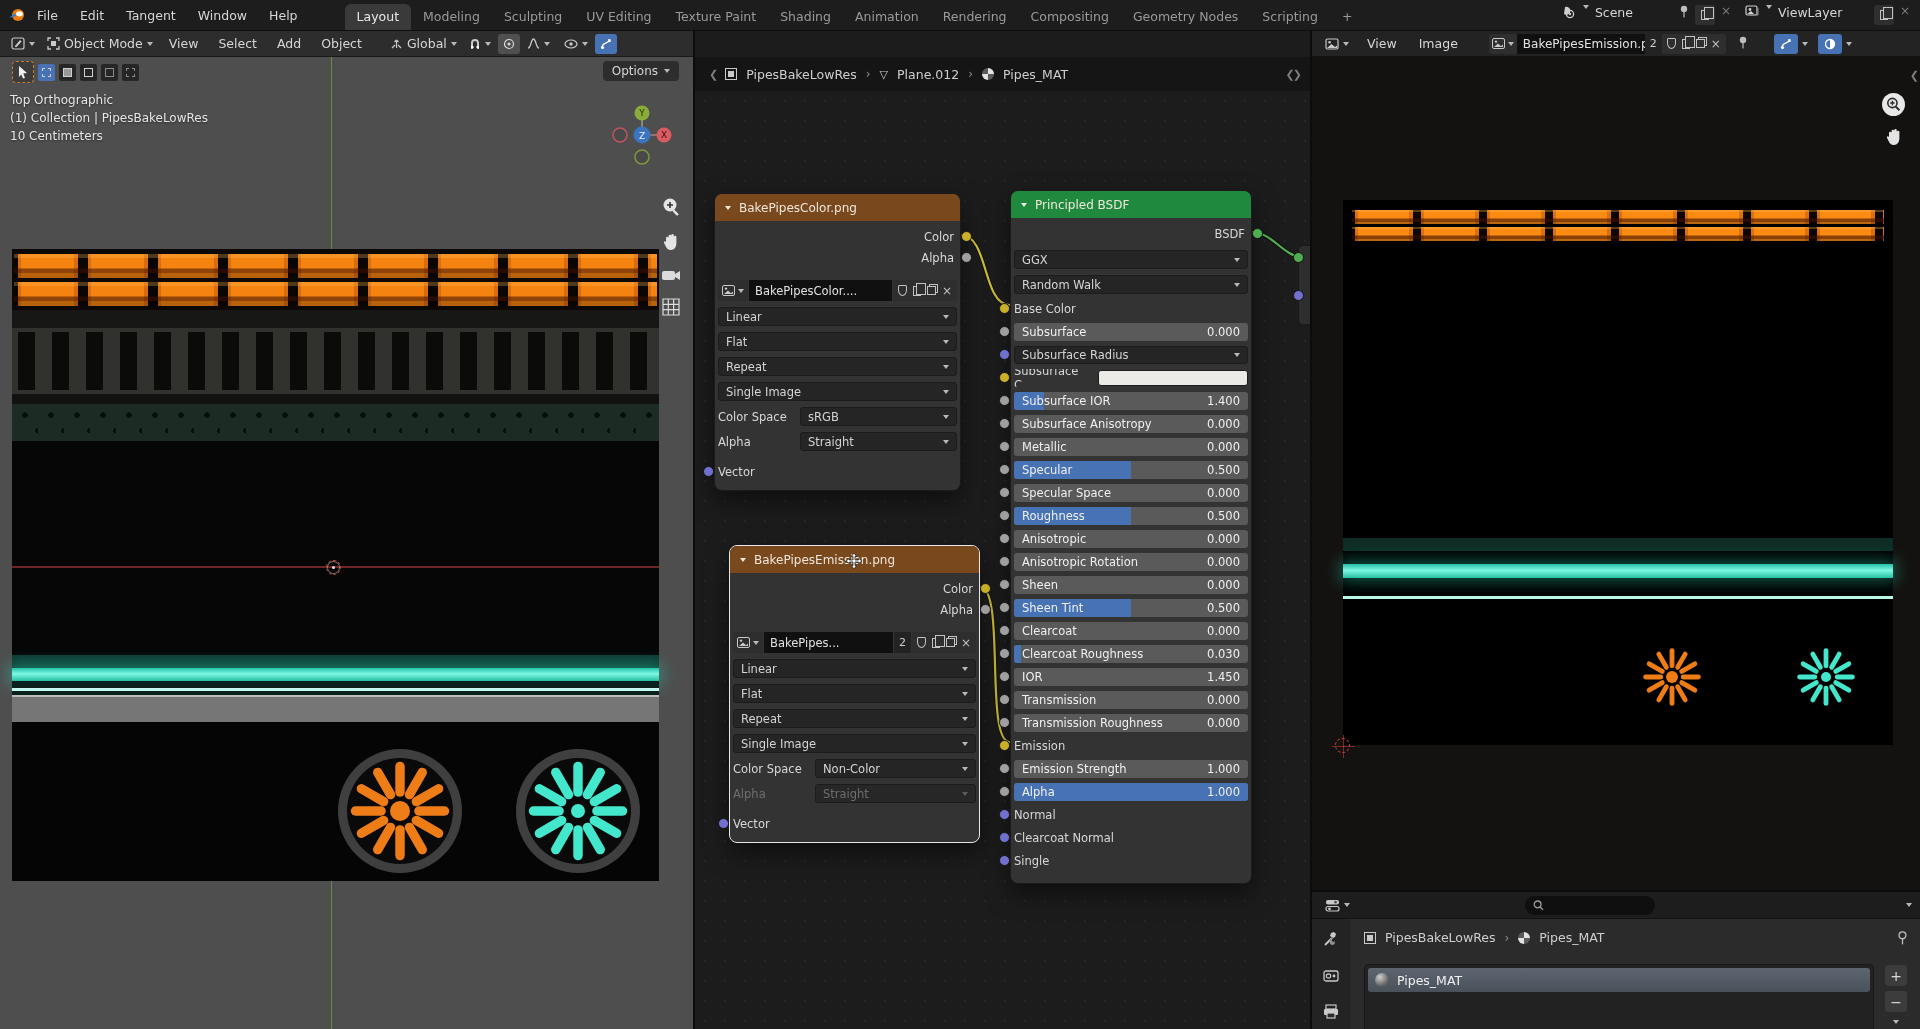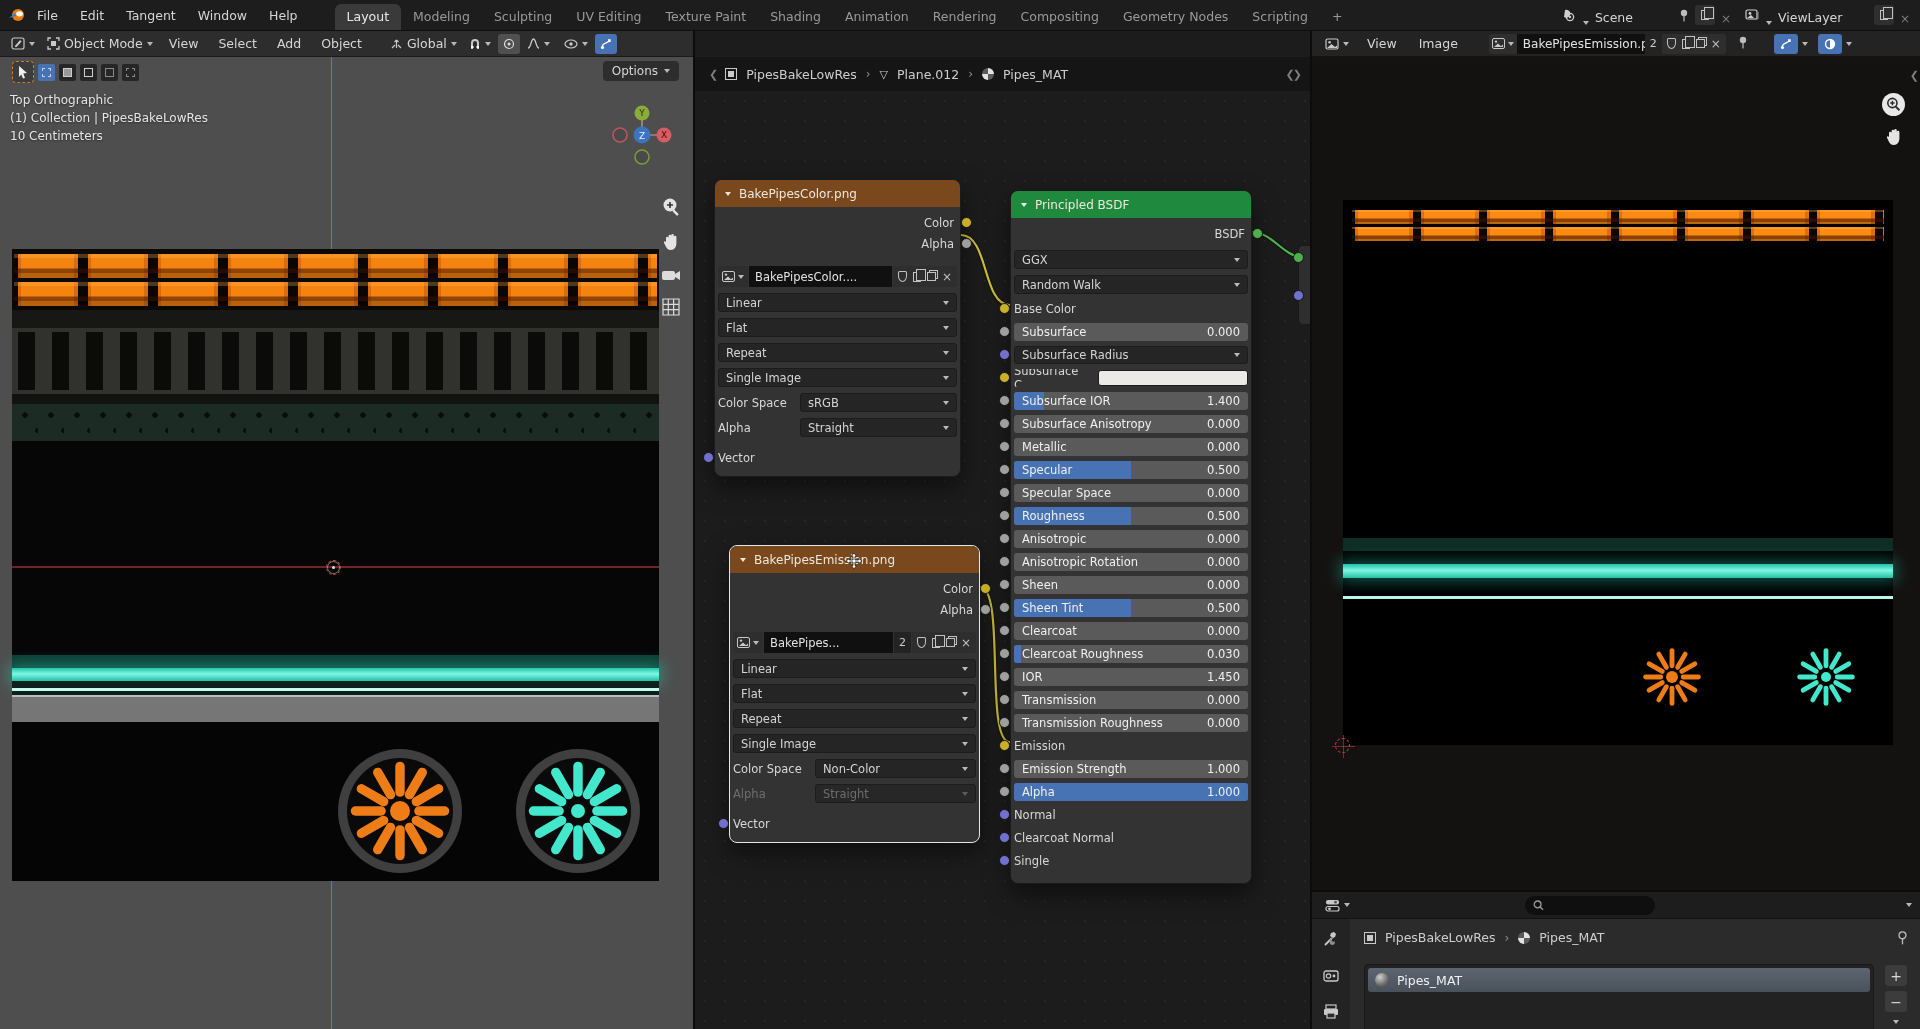--- a/index.html
+++ b/index.html
@@ -15,24 +15,24 @@
   .i-copy{position:relative;display:inline-block;width:8px;height:10px;border:1px solid #c2c2c2;background:transparent}
   .i-copy::after{content:"";position:absolute;left:2px;top:-4px;width:8px;height:10px;border:1px solid #c2c2c2;background:#2e2e2e}
   .i-stack{position:relative;display:inline-block;width:9px;height:9px;border:1px solid #c2c2c2;box-shadow:2px -2px 0 -1px #2e2e2e,2px -2px 0 0 #c2c2c2}
   .sock{position:absolute;width:11px;height:11px;border-radius:50%;border:1px solid #141414;z-index:5}
   .sock.yellow{background:#c9b028}.sock.gray{background:#9f9f9f}.sock.vector{background:#7070cf}.sock.green{background:#4fae50}
   .sock.out{right:-15px;top:5px}.sock.in{left:-15px;top:5px}
 
   
   #topbar{position:absolute;left:0;top:0;width:1920px;height:31px;background:#1d1d1d;border-bottom:1px solid #0e0e0e;display:flex;align-items:center;font-size:12.5px;color:#d6d6d6}
   #topbar .menu{padding:0 11px;height:100%;display:flex;align-items:center;cursor:default}
-  #tabs{display:flex;margin-left:26px;height:100%;align-items:flex-end}
+  #tabs{display:flex;margin-left:36px;height:100%;align-items:flex-end}
   .tab{padding:5px 12px 6px;color:#9a9a9a;font-size:12.5px;border-radius:6px 6px 0 0;height:26px}
   .tab.active{background:#3a3a3a;color:#e8e8e8}
-  #topbar .right{margin-left:auto;display:flex;align-items:flex-end;gap:6px;padding-right:10px}
+  #topbar .right{margin-left:auto;display:flex;align-items:flex-start;gap:6px;padding-right:10px}
   .pillbtn{display:flex;align-items:center;justify-content:center;width:20px;height:20px;background:#2f2f2f;border-radius:3px}
 
   
   #vp{position:absolute;left:0;top:31px;width:695px;height:998px;background:#4e4e4e;overflow:hidden;border-right:2px solid #0c0c0c}
   #vp .header{position:absolute;left:0;top:0;right:0;height:26px;background:#2d2d2d;border-bottom:1px solid #1a1a1a;display:flex;align-items:center;gap:2px;font-size:12.5px;color:#d6d6d6;padding:0 6px;z-index:30}
   #vp .header .menu{padding:0 9px}
   .hbtn{display:flex;align-items:center;gap:4px;background:transparent;border-radius:3px;padding:2px 5px;height:20px}
   .hbtn.pressed{background:#505050}
   .hbtn.blue{background:#4772b3}
   #vp .toolrow{position:absolute;left:12px;top:30px;display:flex;gap:4px;z-index:30;align-items:center}
@@ -411,21 +411,21 @@
       <path d="M285,556 C311,556 289,711 315,711" stroke="#cdbf3a" stroke-width="2.2" fill="none"></path>
       <path d="M557,201 C577,201 589,226 607,226" stroke="#0d150d" stroke-width="4.2" fill="none"></path>
       <path d="M557,201 C577,201 589,226 607,226" stroke="#55b055" stroke-width="2.2" fill="none"></path>
     </svg>
 
     <div id="mo-sliver">
       <span class="sock green" style="left:-6px;top:6px"></span>
       <span class="sock vector" style="left:-6px;top:44px"></span>
     </div>
 
-    <div class="node image" style="left:19px;top:148px;width:247px">
+    <div class="node image" style="left:19px;top:162px;width:247px">
       <div class="nheader">
         <span class="chev" style="border-top-color:#efe7dc"></span>
         <span>BakePipesColor.png</span>
       </div>
       <div class="nbody">
         <div class="outrow">
             <span>Color</span>
             <span class="sock yellow out"></span>
           </div>
         <div class="outrow">

